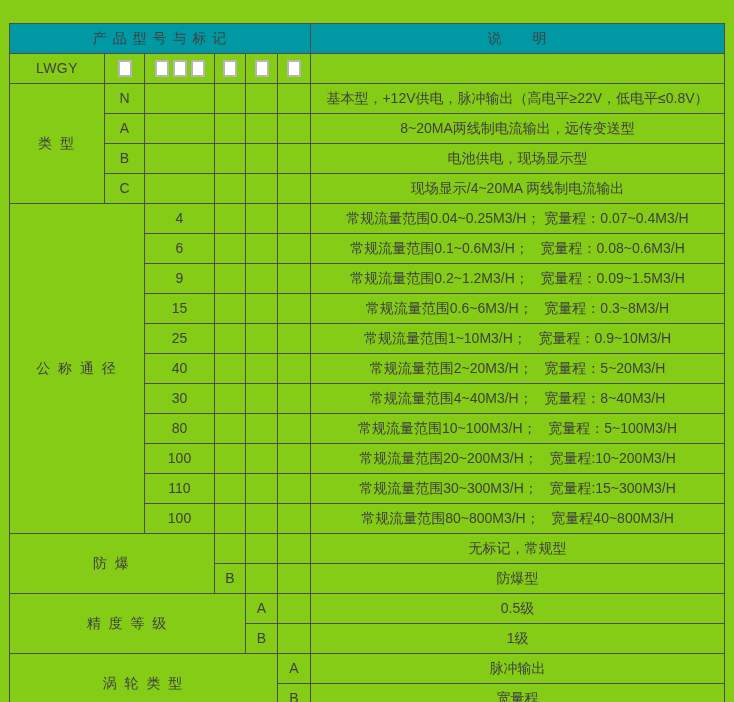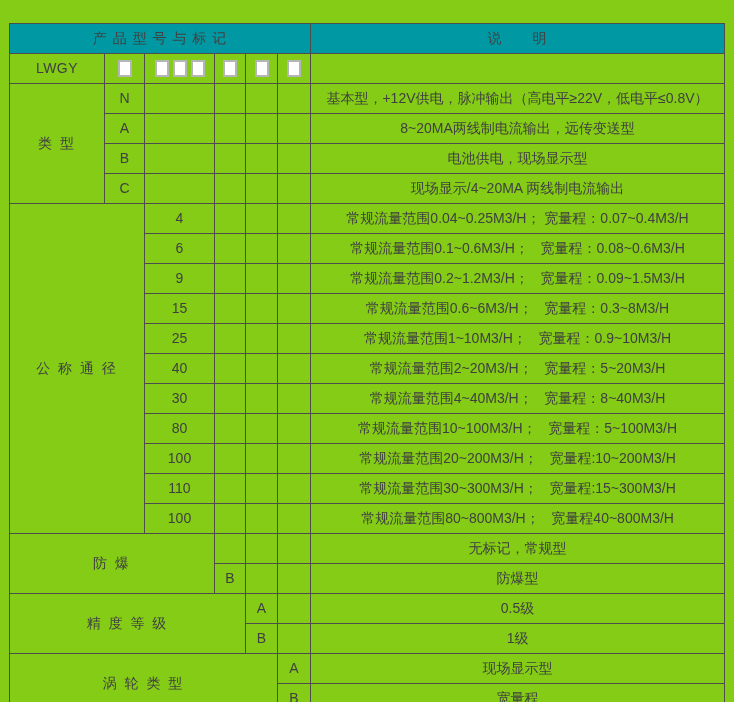--- a/index.html
+++ b/index.html
@@ -186,21 +186,21 @@
   </tr>
   <tr>
     <td class="code">B</td>
     <td></td>
     <td class="desc">1级</td>
   </tr>
 
   <tr>
     <td class="sec-label" rowspan="2" colspan="5">涡 轮 类 型</td>
     <td class="code">A</td>
-    <td class="desc">现场显示型</td>
+    <td class="desc">脉冲输出</td>
   </tr>
   <tr>
     <td class="code">B</td>
     <td class="desc">宽量程</td>
   </tr>
 </tbody>
     </table>
 </div>
 
 </body></html>

